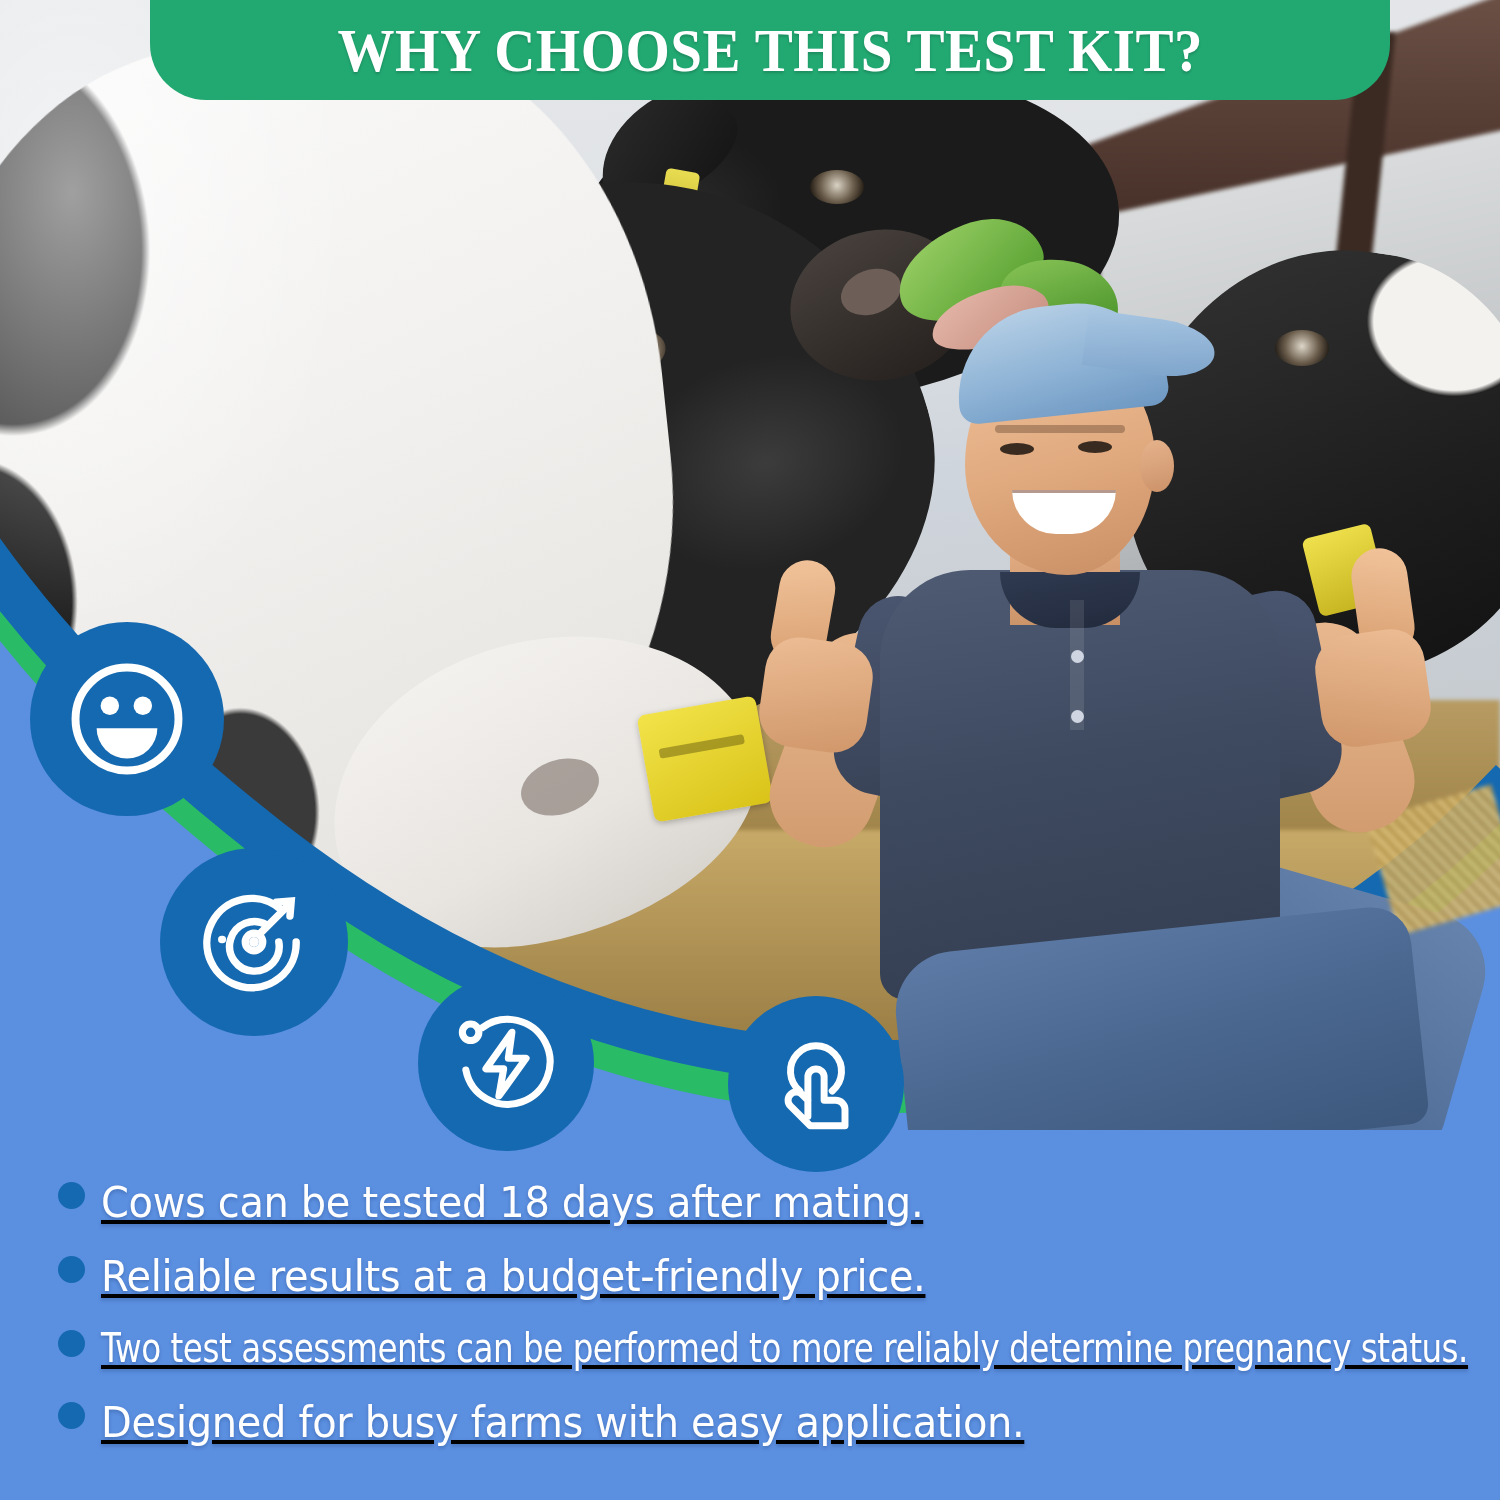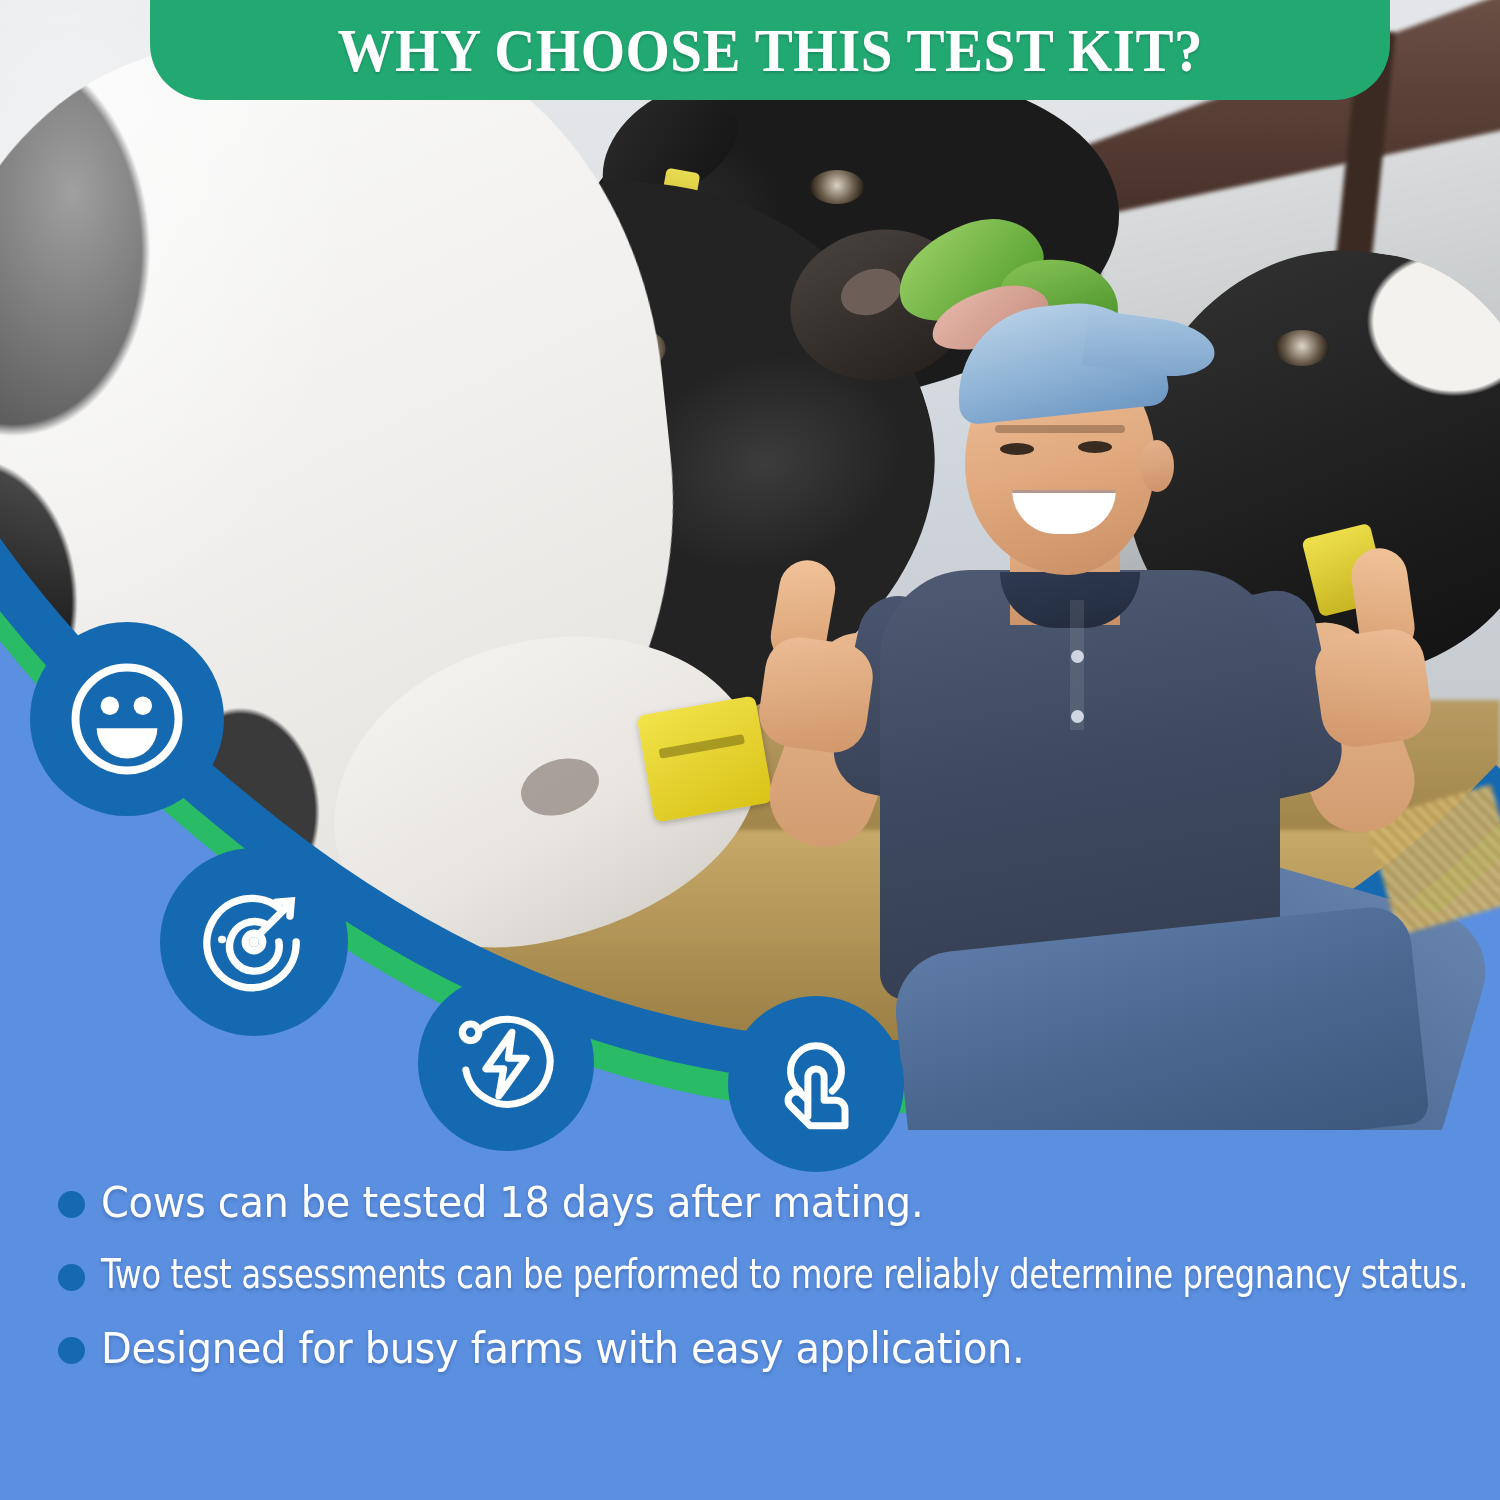--- a/index.html
+++ b/index.html
@@ -216,22 +216,23 @@
     display:flex;align-items:center;justify-content:center;
     z-index:16;
   }
   .icon-node svg{display:block;}
 
   
   .bullets{
     position:absolute;left:58px;top:1178px;width:1420px;z-index:18;
   }
   .bullet-row{
-    display:flex;align-items:center;
+    display:flex;align-items:flex-start;
     margin-bottom:26px;
+    text-decoration:underline;
   }
   .bullet-dot{
     flex:0 0 auto;
     width:27px;height:27px;border-radius:50%;
     background:#1569B0;
     margin-right:16px;margin-top:4px;
   }
   .bullet-text{
     color:#ffffff;
     font-family:"DejaVu Sans","Liberation Sans",sans-serif;
@@ -375,20 +376,24 @@
         <path d="M43 78 V44 a7 7 0 0 1 14 0 v20 h10 a8 8 0 0 1 8 8 v14 H45 L28 69 a7 7 0 0 1 10 -10 l5 5"></path>
       </g>
     </svg>
   </div>
 
   <div class="bullets">
     <div class="bullet-row">
       <span class="bullet-dot"></span>
       <span class="bullet-text">Cows can be tested 18 days after mating.</span>
     </div>
+    <div class="bullet-row">
+      <span class="bullet-dot"></span>
+      <span class="bullet-text">Reliable results at a budget-friendly price.</span>
+    </div>
     <div class="bullet-row compact">
       <span class="bullet-dot"></span>
       <span class="bullet-text">Two test assessments can be performed to more reliably determine pregnancy status.</span>
     </div>
     <div class="bullet-row">
       <span class="bullet-dot"></span>
       <span class="bullet-text">Designed for busy farms with easy application.</span>
     </div>
   </div>
 

